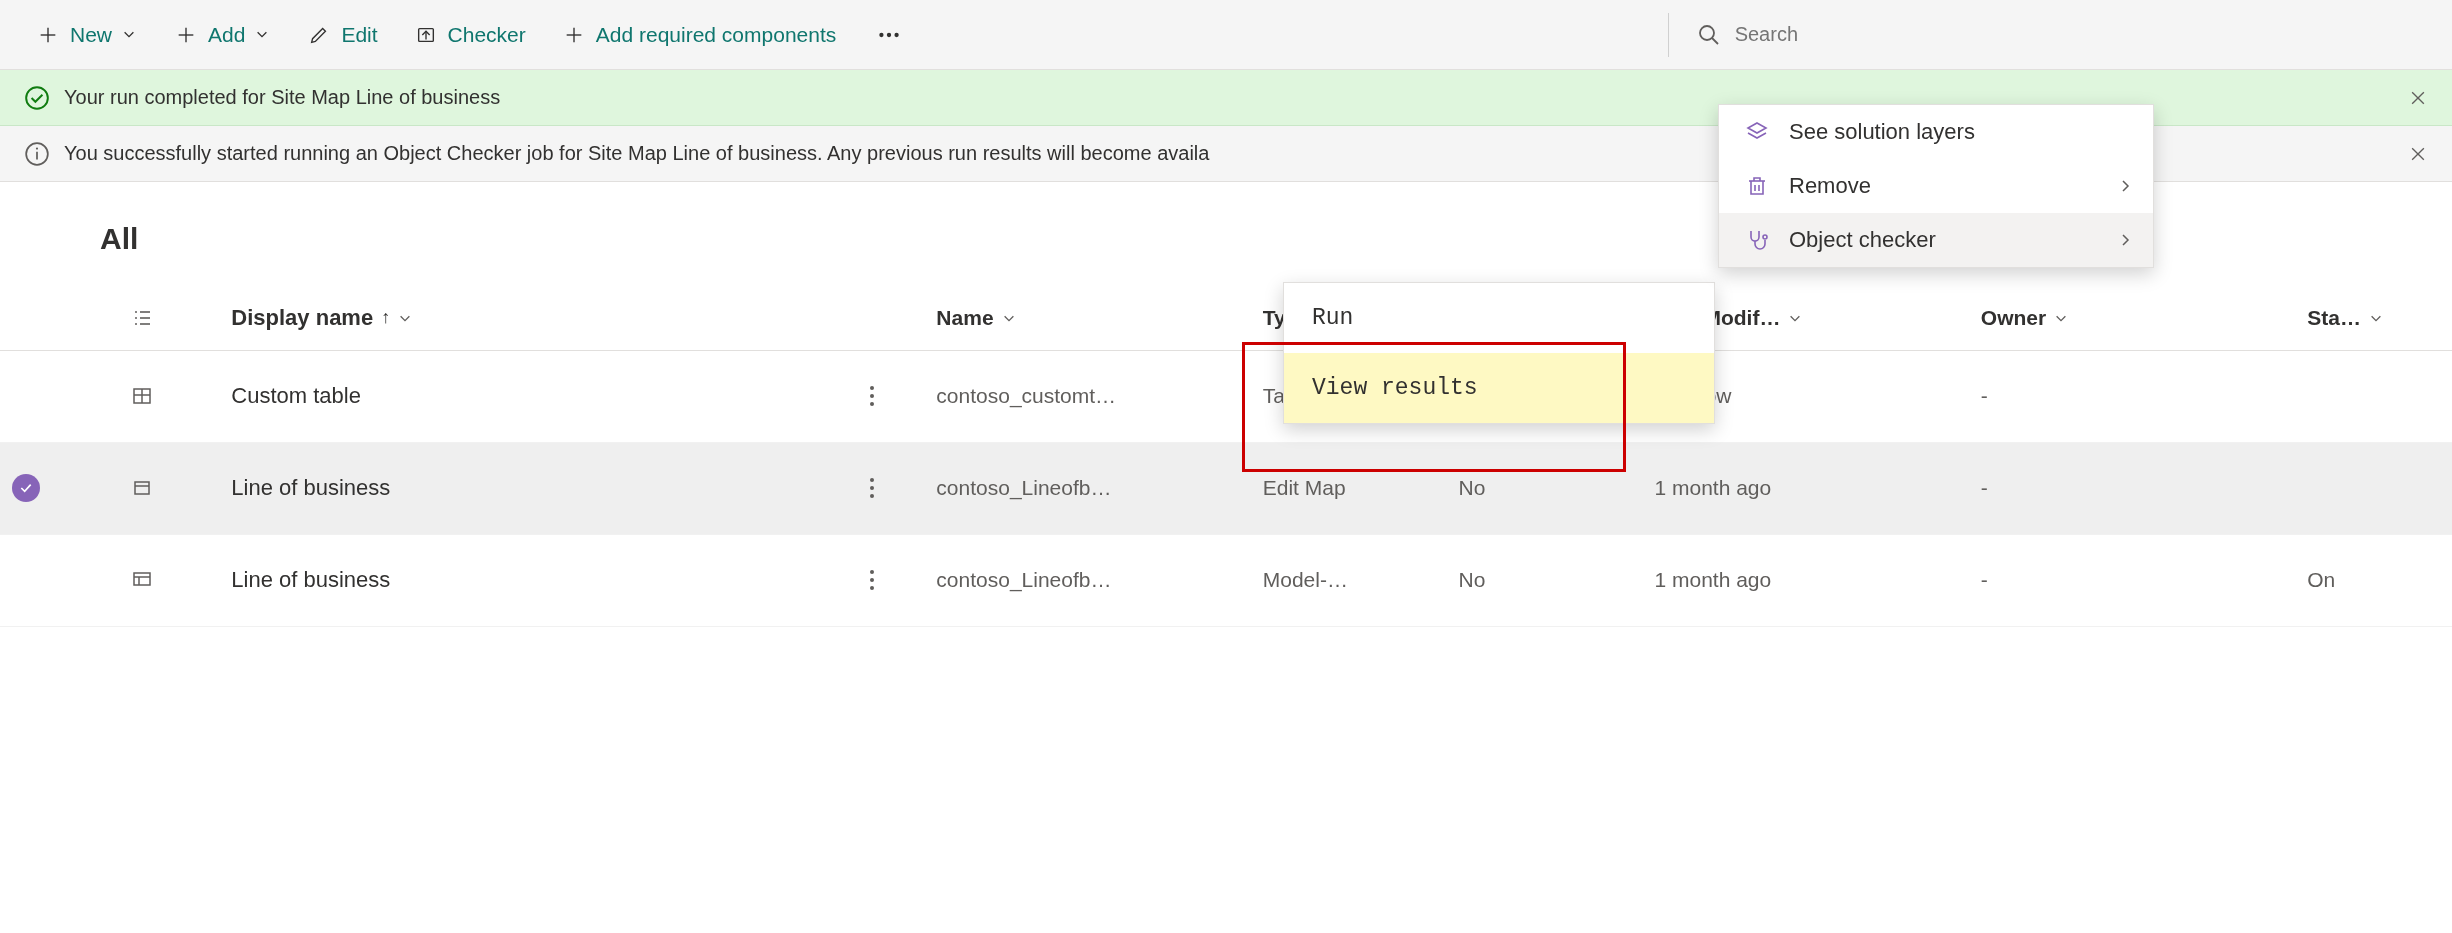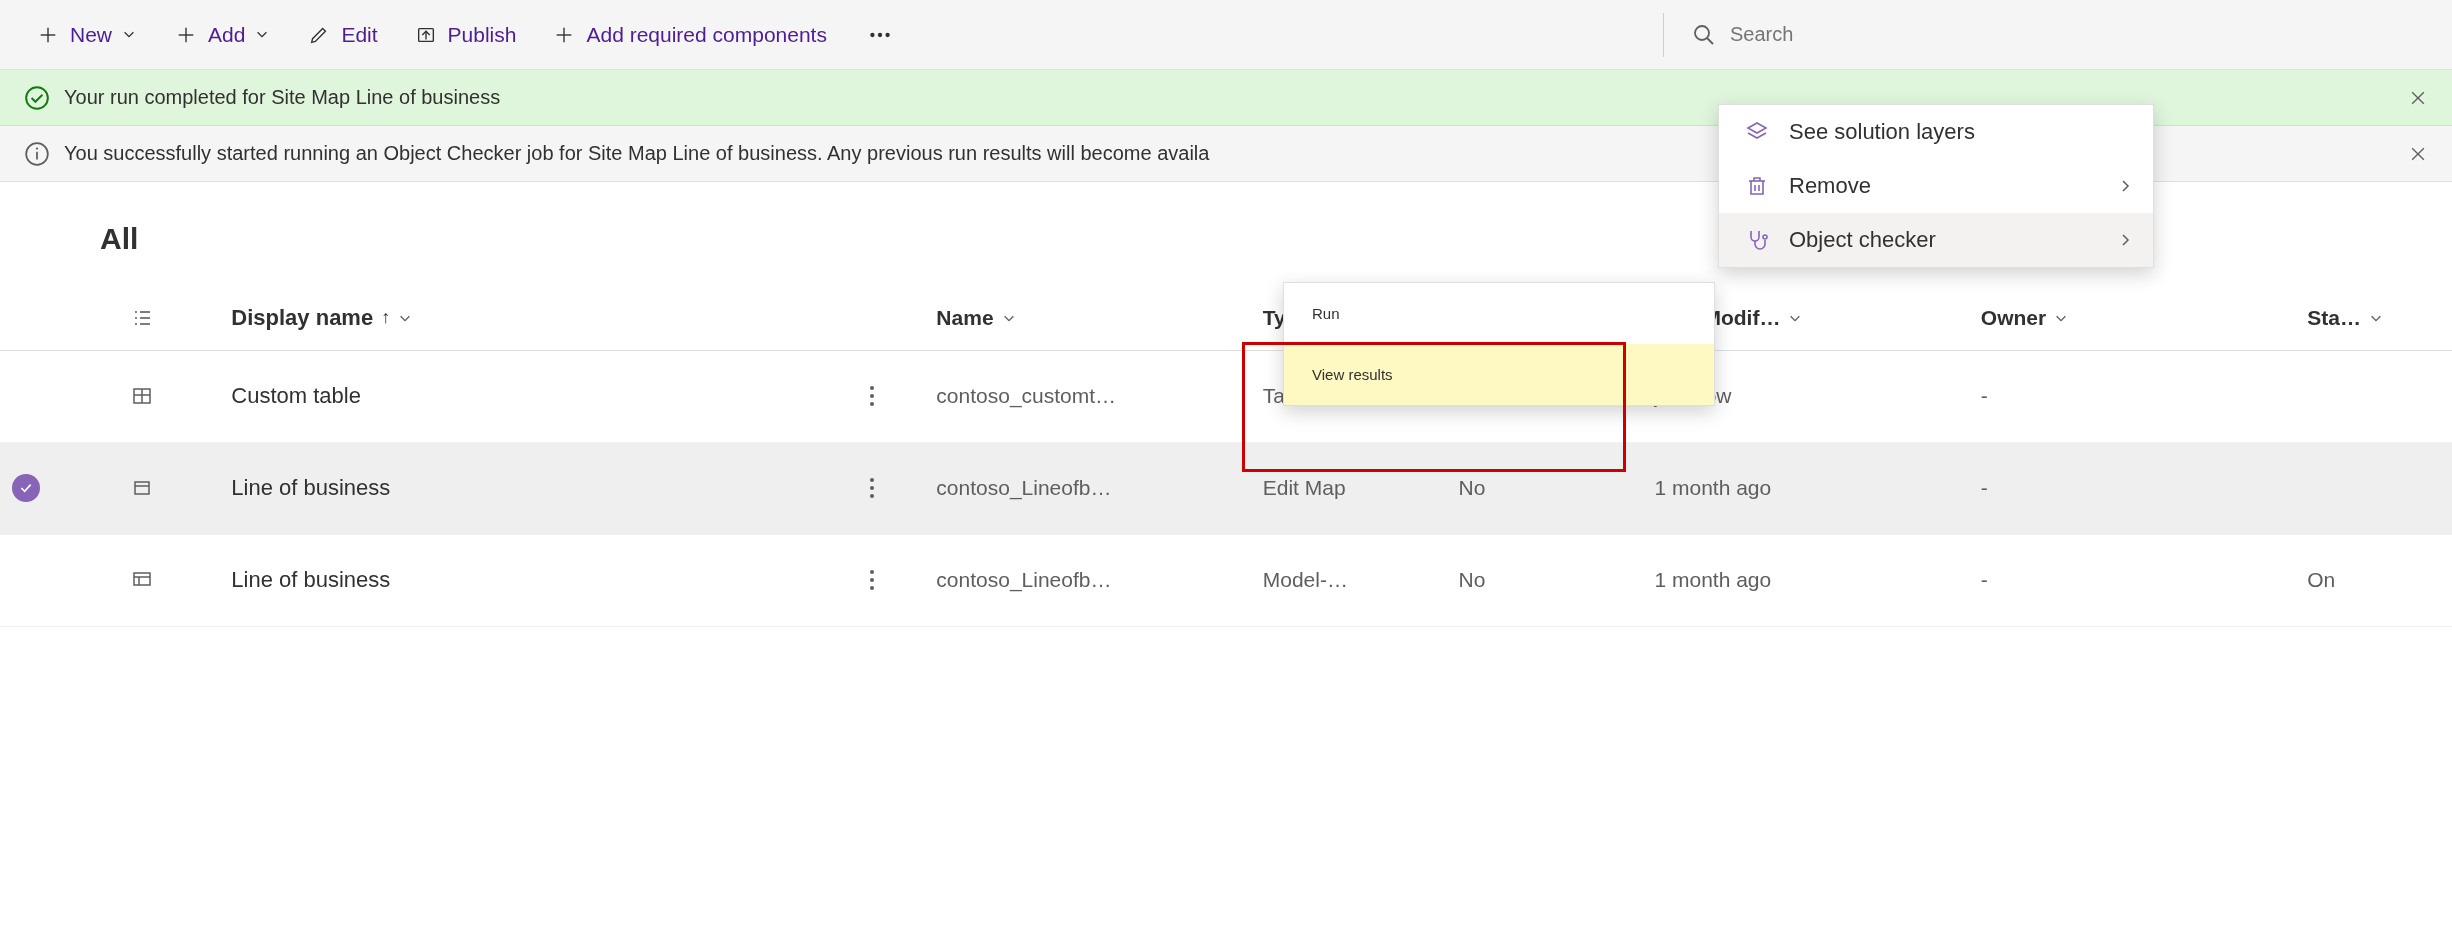--- a/index.html
+++ b/index.html
@@ -20,21 +20,21 @@
     border-bottom: 1px solid #e1dfdd;
     padding: 0 18px;
   }
   .toolbar-item {
     display: flex;
     align-items: center;
     gap: 10px;
     padding: 0 18px;
     height: 100%;
     cursor: pointer;
-    color: #4c1d95;
+    color: #0f766e;
     text-align: center;
   }
   .toolbar-icon { width: 24px; height: 24px; display:inline-flex; align-items:center; justify-content:center; }
   .chev { width:16px; height:16px; }
   .toolbar-sep { width:1px; height:44px; background:#d0d0d0; margin:0 6px; }
   .search-box {
     flex: 1;
     display:flex;
     align-items:center;
     gap:14px;
@@ -115,22 +115,23 @@
     position:absolute;
     left:1283px; top:282px;
     width:432px;
     background:#fff;
     box-shadow:0 6px 18px rgba(0,0,0,.18);
     border:1px solid #e1dfdd;
     z-index:40;
   }
   .popup-small .item {
     padding:22px 28px;
-    font-size:15px;
+    font-size:23px;
     cursor:pointer;
+    font-family:Liberation Mono, monospace;
   }
   .popup-small .item.hover { background:#fef9c3;}
   .highlight-box{
     position:absolute;
     left:1242px; top:342px;
     width:384px; height:130px;
     border:3px solid #cc0000;
     z-index:60;
     pointer-events:none;
   }
@@ -204,21 +205,21 @@
   </div>
 
   <div class="toolbar-item">
     <span class="toolbar-icon">
       <svg viewBox="0 0 24 24" width="22" height="22" stroke="#323130" stroke-width="1.5" fill="none">
           <rect x="4" y="5" width="16" height="14" rx="1"></rect>
           <polyline points="8,12 12,8 16,12"></polyline>
           <line x1="12" y1="8" x2="12" y2="17"></line>
         </svg>
     </span>
-    <span>Publish</span>
+    <span>Checker</span>
   </div>
 
   <div class="toolbar-item">
     <span class="toolbar-icon">
       <svg viewBox="0 0 24 24" width="22" height="22" stroke="#323130" stroke-width="1.5" fill="none">
           <line x1="12" y1="4" x2="12" y2="20"></line>
           <line x1="4" y1="12" x2="20" y2="12"></line>
         </svg>
     </span>
     <span>Add required components</span>

